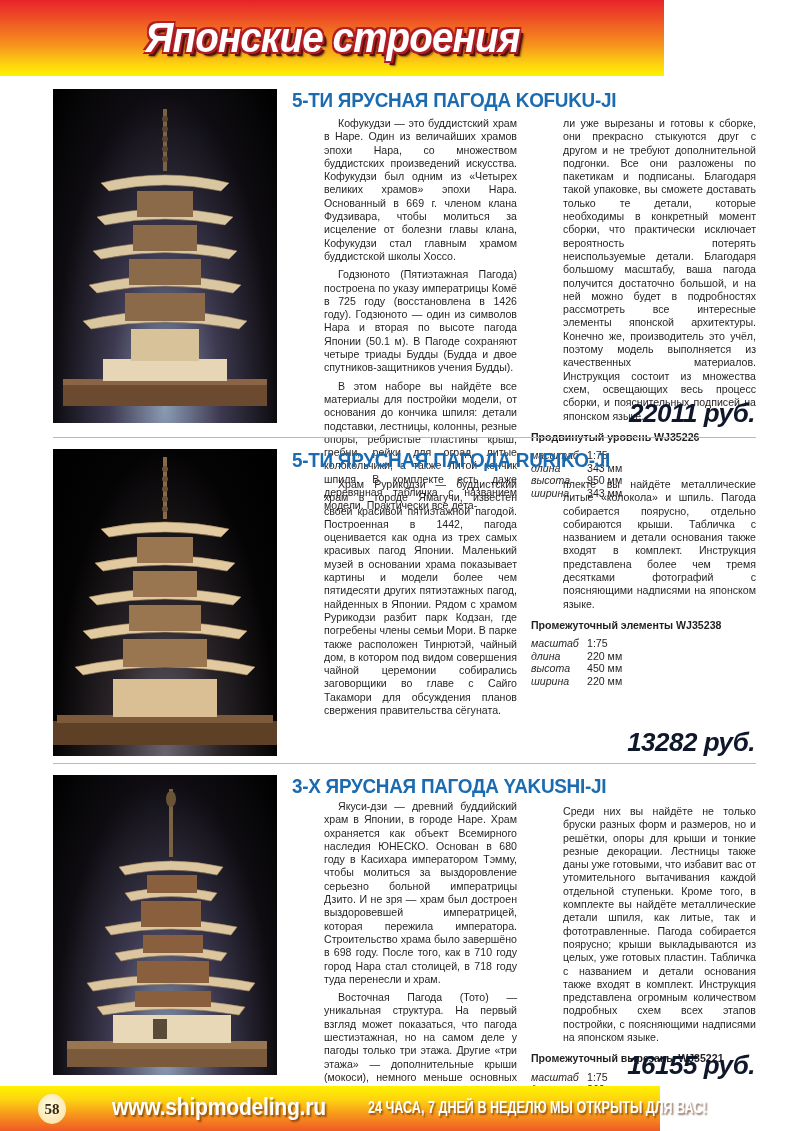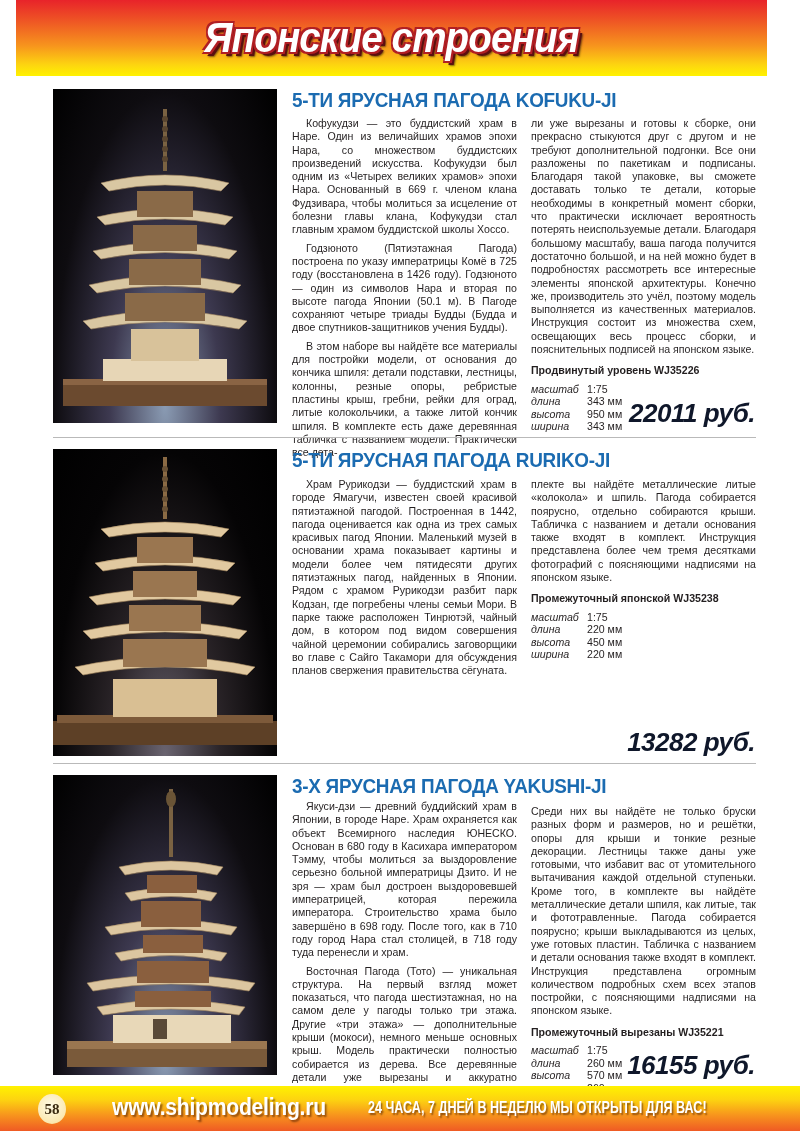--- a/index.html
+++ b/index.html
@@ -1,20 +1,20 @@
 <!DOCTYPE html>
 <html><head>
 <meta charset="utf-8">
 <style>
   * { box-sizing: border-box; margin: 0; padding: 0; }
   html, body { width: 800px; height: 1131px; background: #ffffff; overflow: hidden; }
   body { position: relative; font-family: "Liberation Sans", sans-serif; color: #231f20; }
 
   .header {
-    position: absolute; left: 16px; top: 0; width: 751px; height: 76px;
+    position: absolute; left: 0; top: 0; width: 664px; height: 76px;
     background: linear-gradient(to bottom, #e8232a 0%, #ef5a24 30%, #f7941d 60%, #fdd410 85%, #fff200 100%);
     display: flex; align-items: center; justify-content: center;
   }
   .header-title {
     font-family: "Liberation Sans", sans-serif; font-weight: bold; font-style: italic;
     font-size: 42px; color: #ffffff; letter-spacing: -1px;
     transform: scaleX(0.92);
     text-shadow: -2px -2px 0 #b11f24, 2px -2px 0 #b11f24, -2px 2px 0 #b11f24, 2px 2px 0 #b11f24,
                  4px 4px 0 #5a1010, 5px 5px 2px rgba(0,0,0,0.5);
   }
@@ -25,36 +25,36 @@
   }
   .photo svg { width: 100%; height: 100%; display: block; }
   .sec-title {
     position: absolute; left: 292px; font-size: 21px; font-weight: bold; color: #1b6bb1;
     letter-spacing: -0.3px; transform: scaleX(0.9); transform-origin: left center; white-space: nowrap;
   }
   .col {
     position: absolute; font-size: 10.6px; line-height: 13.3px; color: #231f20; text-align: justify;
     hyphens: manual;
   }
-  .col p { text-indent: 14px; margin-bottom: 5px; }
+  .col p { text-indent: 14px; margin-bottom: 5px; margin-left: 32px; }
   .col p.noindent { text-indent: 0; }
   .col1 { left: 292px; width: 225px; }
   .col2 { left: 531px; width: 225px; }
   .spec-title { font-weight: bold; font-size: 10.6px; margin-top: 8px; margin-bottom: 5px; }
   .spec-table { font-size: 10.6px; line-height: 12.5px; border-collapse: collapse; }
   .spec-table td { padding: 0; }
   .spec-table td.k { width: 56px; font-style: italic; }
   .price {
     position: absolute; right: 45px; font-size: 26px; font-weight: bold; font-style: italic; color: #0f172a;
     letter-spacing: -0.5px; white-space: nowrap;
   }
   .divider { position: absolute; left: 53px; width: 703px; height: 1px; background: #b9b9b9; }
 
   .footer {
-    position: absolute; left: 0; top: 1086px; width: 800px; height: 45px;
+    position: absolute; left: 0; top: 1086px; width: 660px; height: 45px;
     background: linear-gradient(to bottom, #fff200 0%, #fdd410 30%, #f7941d 65%, #ef5a24 100%);
   }
   .page-num {
     position: absolute; left: 38px; top: 8px; width: 28px; height: 30px; border-radius: 50%;
     background: radial-gradient(circle at 45% 40%, #fffbe5 0%, #fbe8b0 70%, #e8c770 100%);
     font-family: "Liberation Serif", serif; font-size: 15px; font-weight: bold; color: #3a2a10;
     display: flex; align-items: center; justify-content: center;
   }
   .site-url {
     position: absolute; left: 112px; top: 8px; font-size: 23px; font-weight: bold; color: #ffffff;
@@ -164,21 +164,21 @@
           <circle cx="112" cy="60" r="3"></circle>
         </g>
     </svg>
   </div>
   <div class="sec-title" style="top:448px;">5-ТИ ЯРУСНАЯ ПАГОДА RURIKO-JI</div>
   <div class="col col1" style="top:478px;">
     <p>Храм Рурикодзи — буддистский храм в городе Ямагучи, известен своей красивой пятиэтажной пагодой. Построенная в 1442, пагода оценивается как одна из трех самых красивых пагод Японии. Маленький музей в основании храма показывает картины и модели более чем пятидесяти других пятиэтажных пагод, найденных в Японии. Рядом с храмом Рурикодзи разбит парк Кодзан, где погребены члены семьи Мори. В парке также расположен Тинрютэй, чайный дом, в котором под видом совершения чайной церемонии собирались заговорщики во главе с Сайго Такамори для обсуждения планов свержения правительства сёгуната.</p>
   </div>
   <div class="col col2" style="top:478px;">
     <p class="noindent">плекте вы найдёте металлические литые «колокола» и шпиль. Пагода собирается поярусно, отдельно собираются крыши. Табличка с названием и детали основания также входят в комплект. Инструкция представлена более чем тремя десятками фотографий с поясняющими надписями на японском языке.</p>
-    <div class="spec-title">Промежуточный японской WJ35238</div>
+    <div class="spec-title">Промежуточный элементы WJ35238</div>
     <table class="spec-table">
       <tbody>
           <tr>
             <td class="k">масштаб</td>
             <td>1:75</td>
           </tr>
       <tr>
             <td class="k">длина</td>
             <td>220 мм</td>
           </tr>

